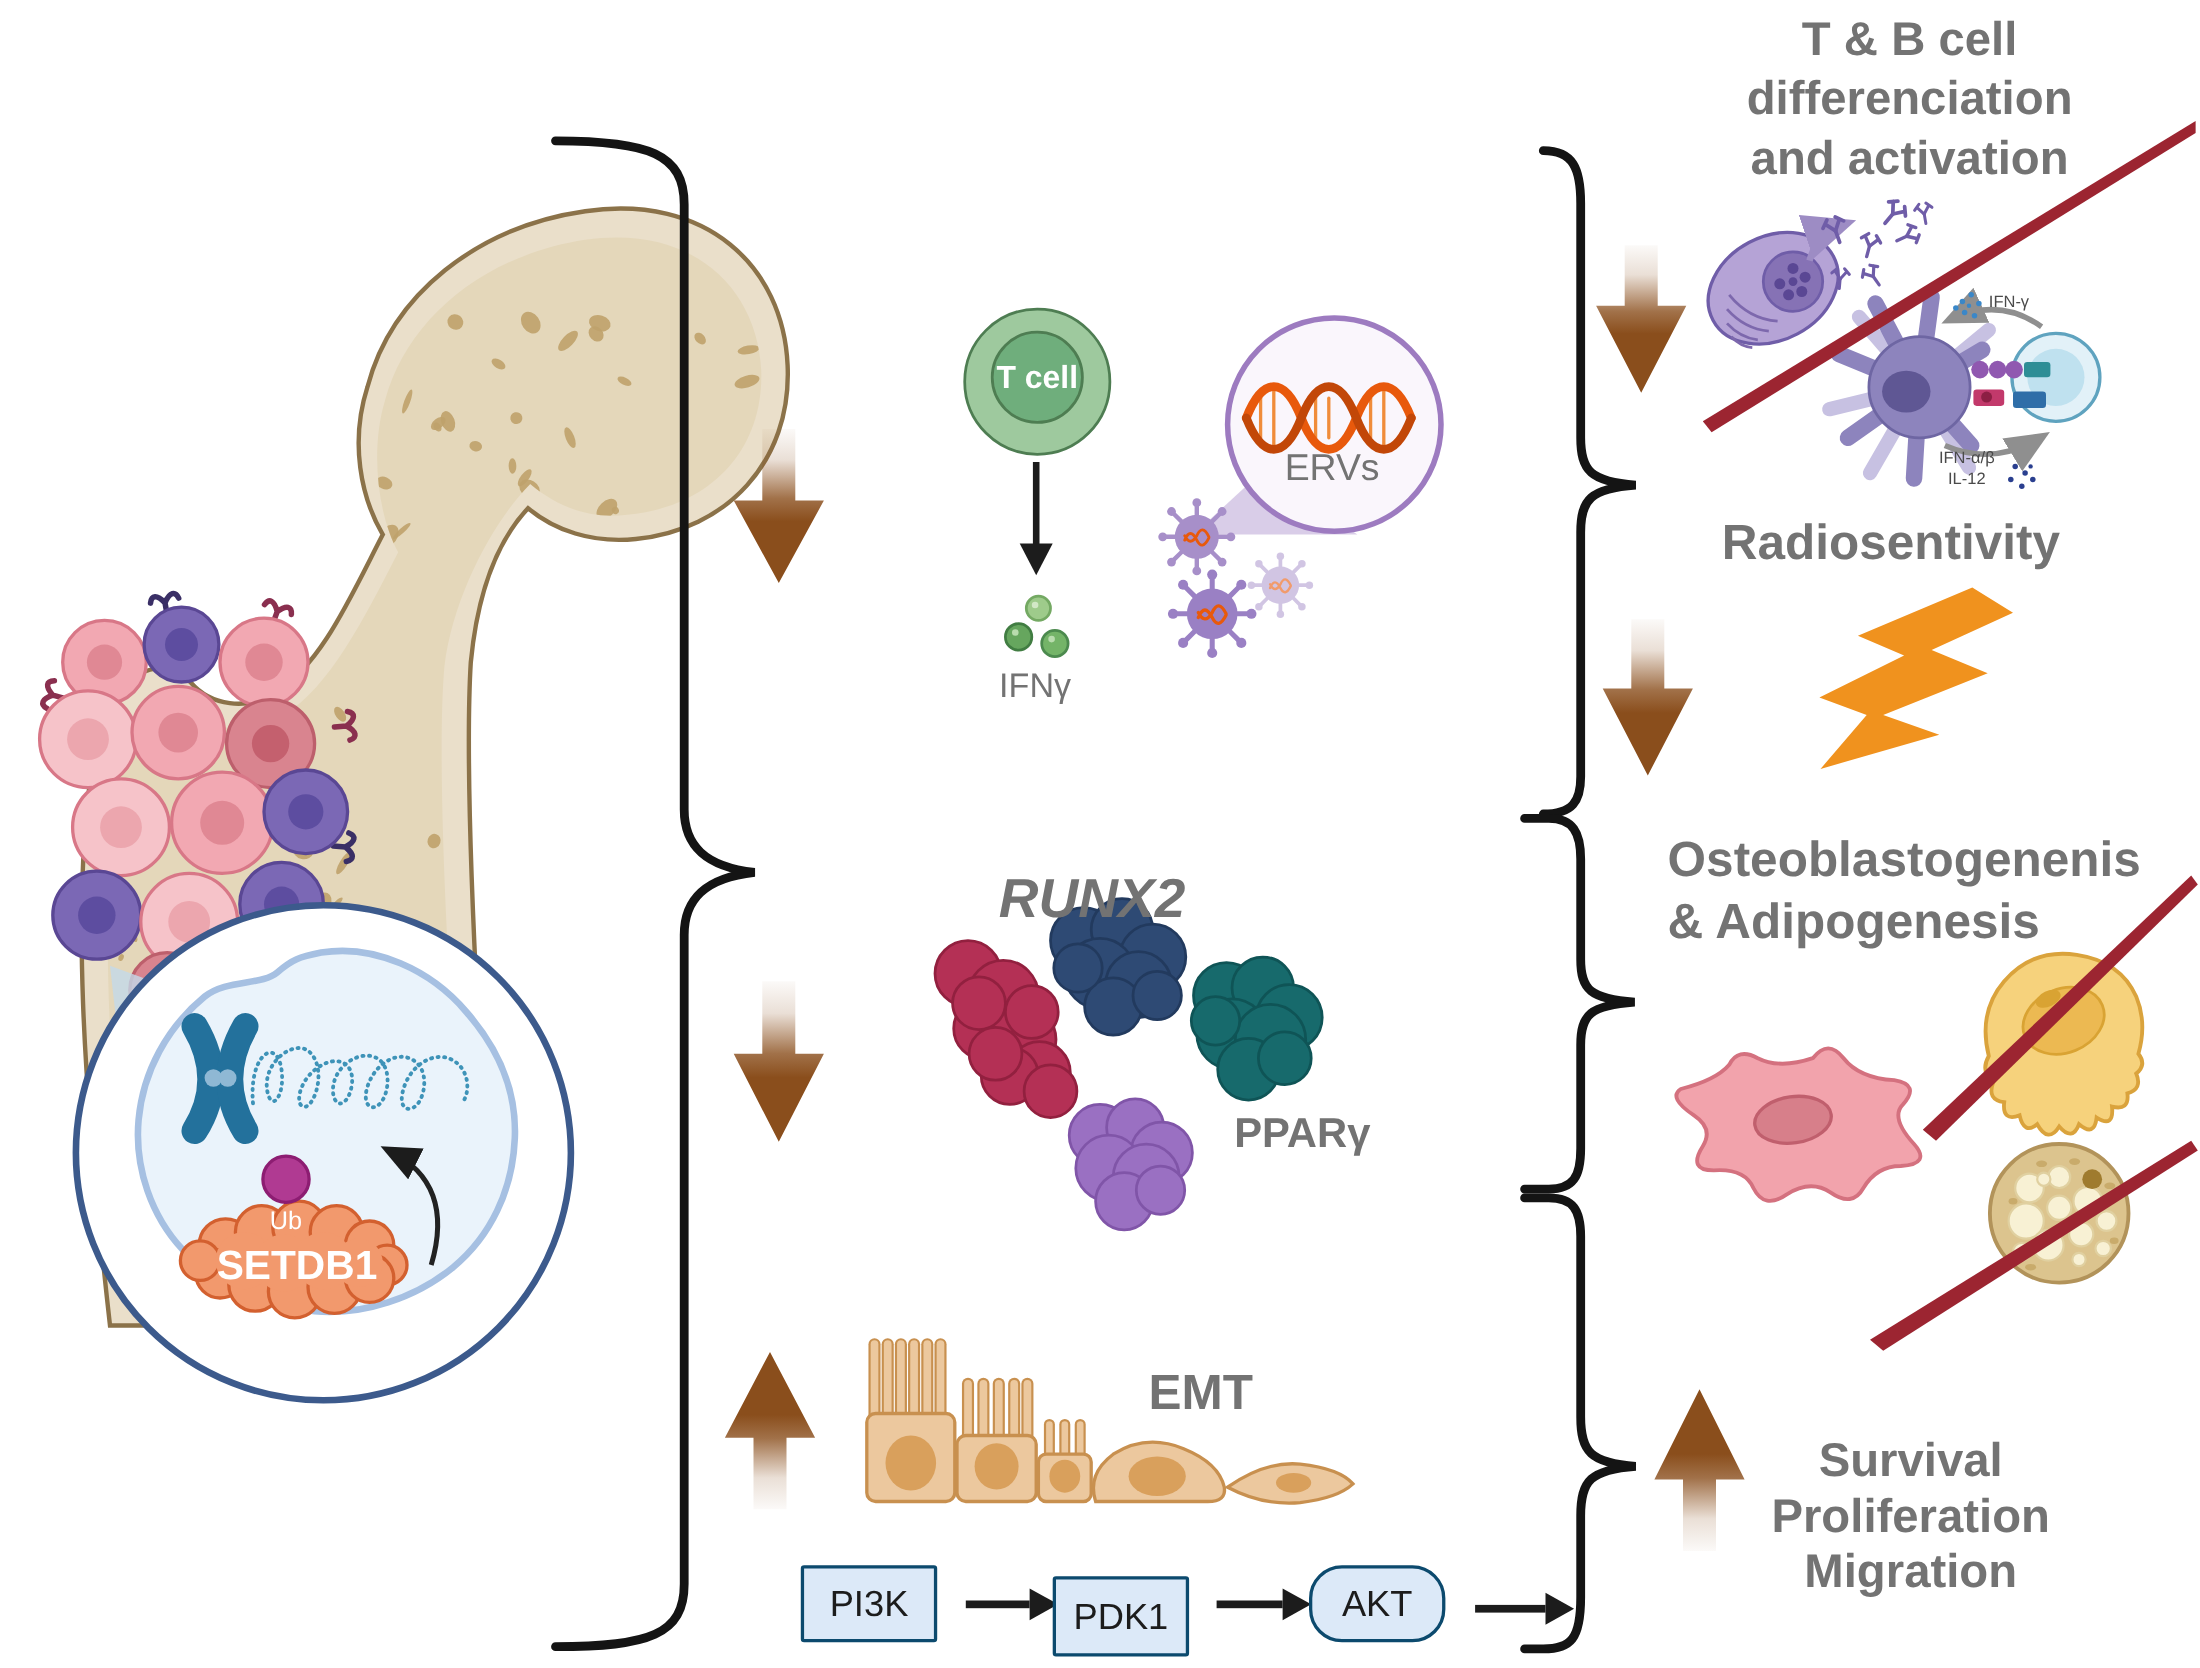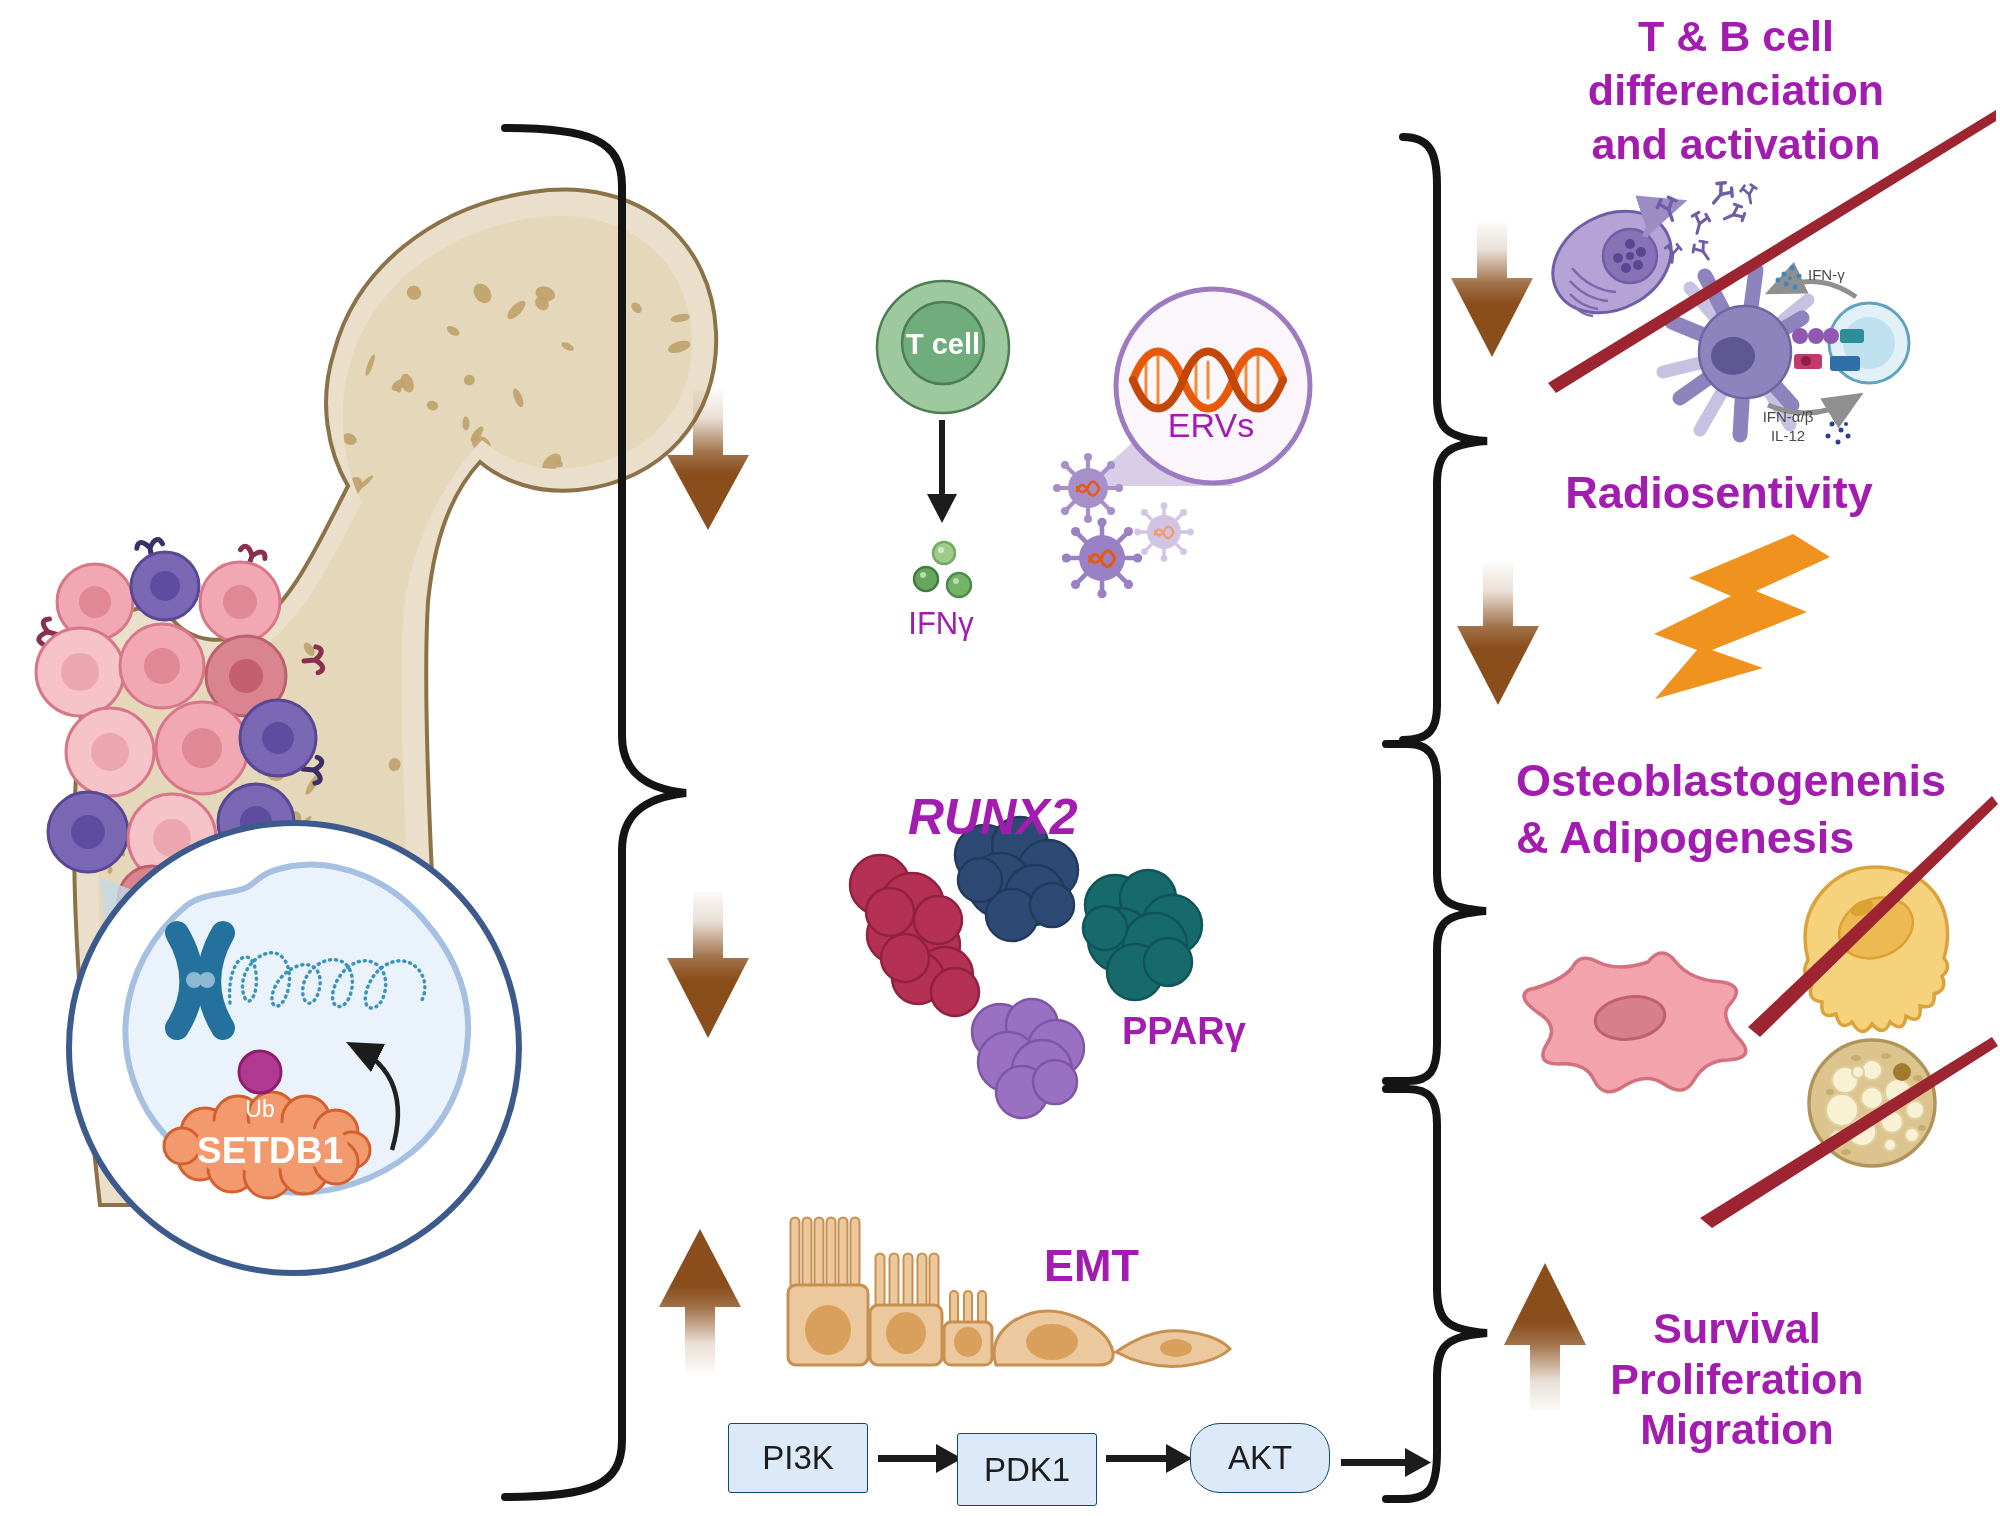--- a/index.html
+++ b/index.html
@@ -1,23 +1,23 @@
 <!DOCTYPE html>
 <html><head>
 <meta charset="utf-8">
 <style>
   html,body{margin:0;padding:0;background:#fff;}
   #stage{position:relative;width:2000px;height:1516px;background:#fff;overflow:hidden;
          font-family:"Liberation Sans",sans-serif;}
   #art{position:absolute;left:0;top:0;}
-  .lbl{position:absolute;color:#a21caf;white-space:pre-line;line-height:1.24;z-index:5;}
+  .lbl{position:absolute;color:#737373;white-space:pre-line;line-height:1.24;z-index:5;}
   .b{font-weight:bold;}
   .ctr{transform:translateX(-50%);text-align:center;}
   .white{color:#fff;}
-  .pbox{position:absolute;width:140px;height:70px;background:#dce9f8;border:1px solid #0c4a6e;
+  .pbox{position:absolute;width:124px;height:70px;background:#dce9f8;border:3px solid #0c4a6e;
         border-radius:3px;box-sizing:border-box;display:flex;align-items:center;justify-content:center;
         font-size:33px;color:#1c1c1c;z-index:5;}
 </style>
 </head>
 <body>
 
 <div id="stage">
 
 <svg id="art" width="2000" height="1516" viewBox="0 0 2000 1516" xmlns="http://www.w3.org/2000/svg">
   <defs>

